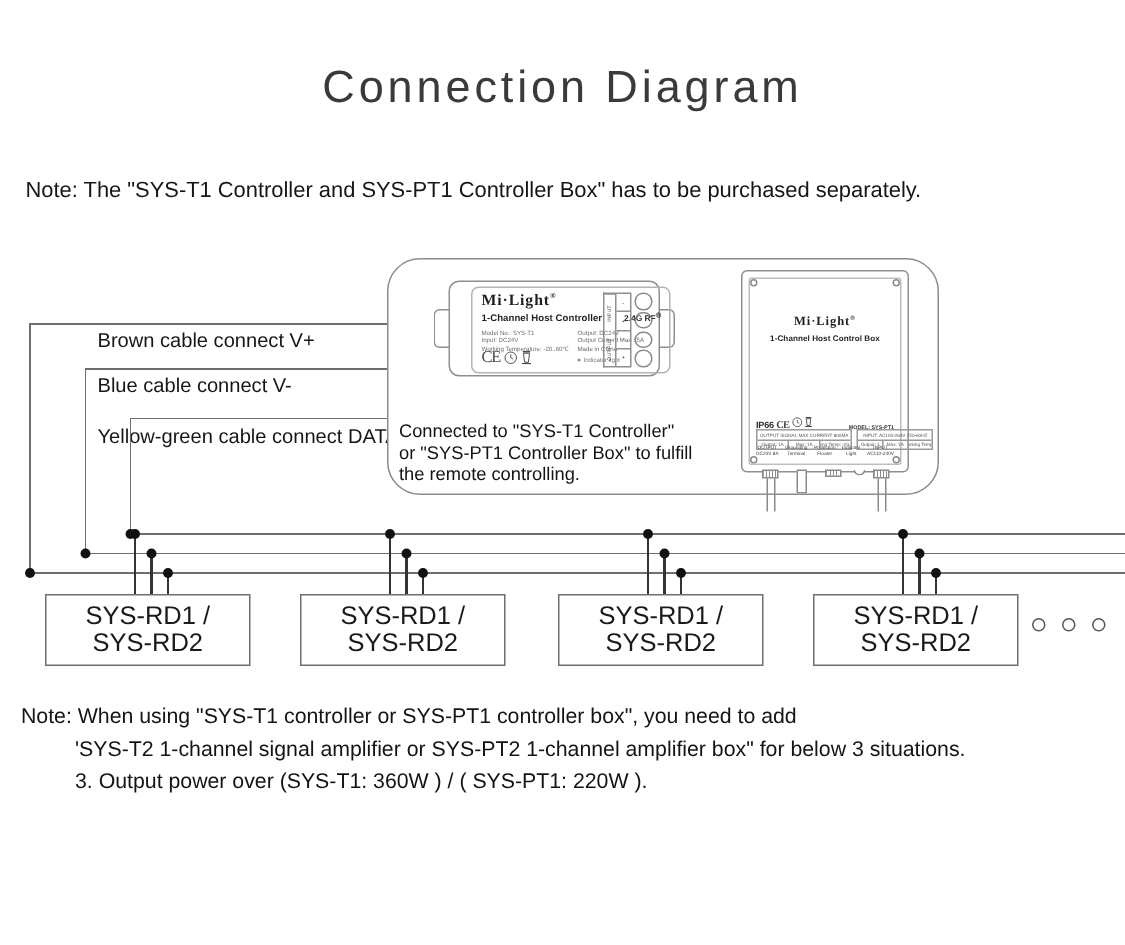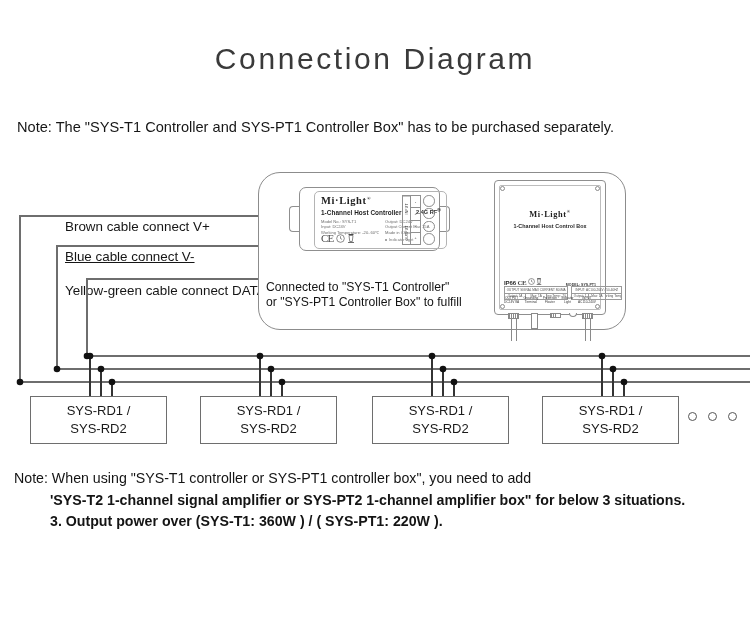--- a/index.html
+++ b/index.html
@@ -46,21 +46,21 @@
 
   
   .cable-label {
     position: absolute;
     font-size: 13.4px;
     color: #161616;
     white-space: nowrap;
     margin-top: 21px;
   }
   .cable-label.l1 { left: 65px;  top: 198px; }
-  .cable-label.l2 { left: 65px;  top: 228px; text-decoration: underline; }
+  .cable-label.l2 { left: 65px;  top: 228px; }
   .cable-label.l3 { left: 65px;  top: 262px; }
 
   
   #wiring {
     position: absolute;
     top: 0; left: 0;
     width: 750px;
     height: 630px;
     pointer-events: none;
   }
@@ -426,21 +426,21 @@
     top: 396px;
     width: 137px;
     height: 48px;
     border: 1.1px solid #6e6e6e;
     box-sizing: border-box;
     background: #fff;
     display: flex;
     flex-direction: column;
     align-items: center;
     justify-content: center;
-    font-size: 13px;
+    font-size: 17px;
     line-height: 18px;
     color: #1a1a1a;
     white-space: nowrap;
   }
 
   
   .ellipsis-dots {
     position: absolute;
     left: 688px;
     top: 412px;
@@ -458,21 +458,21 @@
   .bottom-notes {
     position: absolute;
     left: 14px;
     top: 468px;
     font-size: 14.2px;
     line-height: 21.5px;
     color: #141414;
     white-space: nowrap;
   }
   .bn-line { display: block; }
-  .bn-indent { padding-left: 36px; font-weight: bold; }
+  .bn-indent { padding-left: 36px; }
 </style>
 </head>
 <body>
 
 <div id="page-root">
 
   <div class="page-title">Connection Diagram</div>
 
   <div class="top-note">Note: The "SYS-T1 Controller and SYS-PT1 Controller Box" has to be purchased separately.</div>
 
@@ -677,20 +677,21 @@
       <div class="gland" style="left:88px;">
         <div class="gcap"></div>
         <div class="gwire"></div>
       </div>
     </div>
   </div>
 
   <div class="connect-caption">
     <div>Connected to "SYS-T1 Controller"</div>
     <div>or "SYS-PT1 Controller Box" to fulfill</div>
+    <div>the remote controlling.</div>
   </div>
 
   <div class="rd-box" style="left:30px;">
     <span>SYS-RD1 /</span>
     <span>SYS-RD2</span>
   </div>
   <div class="rd-box" style="left:200px;">
     <span>SYS-RD1 /</span>
     <span>SYS-RD2</span>
   </div>

